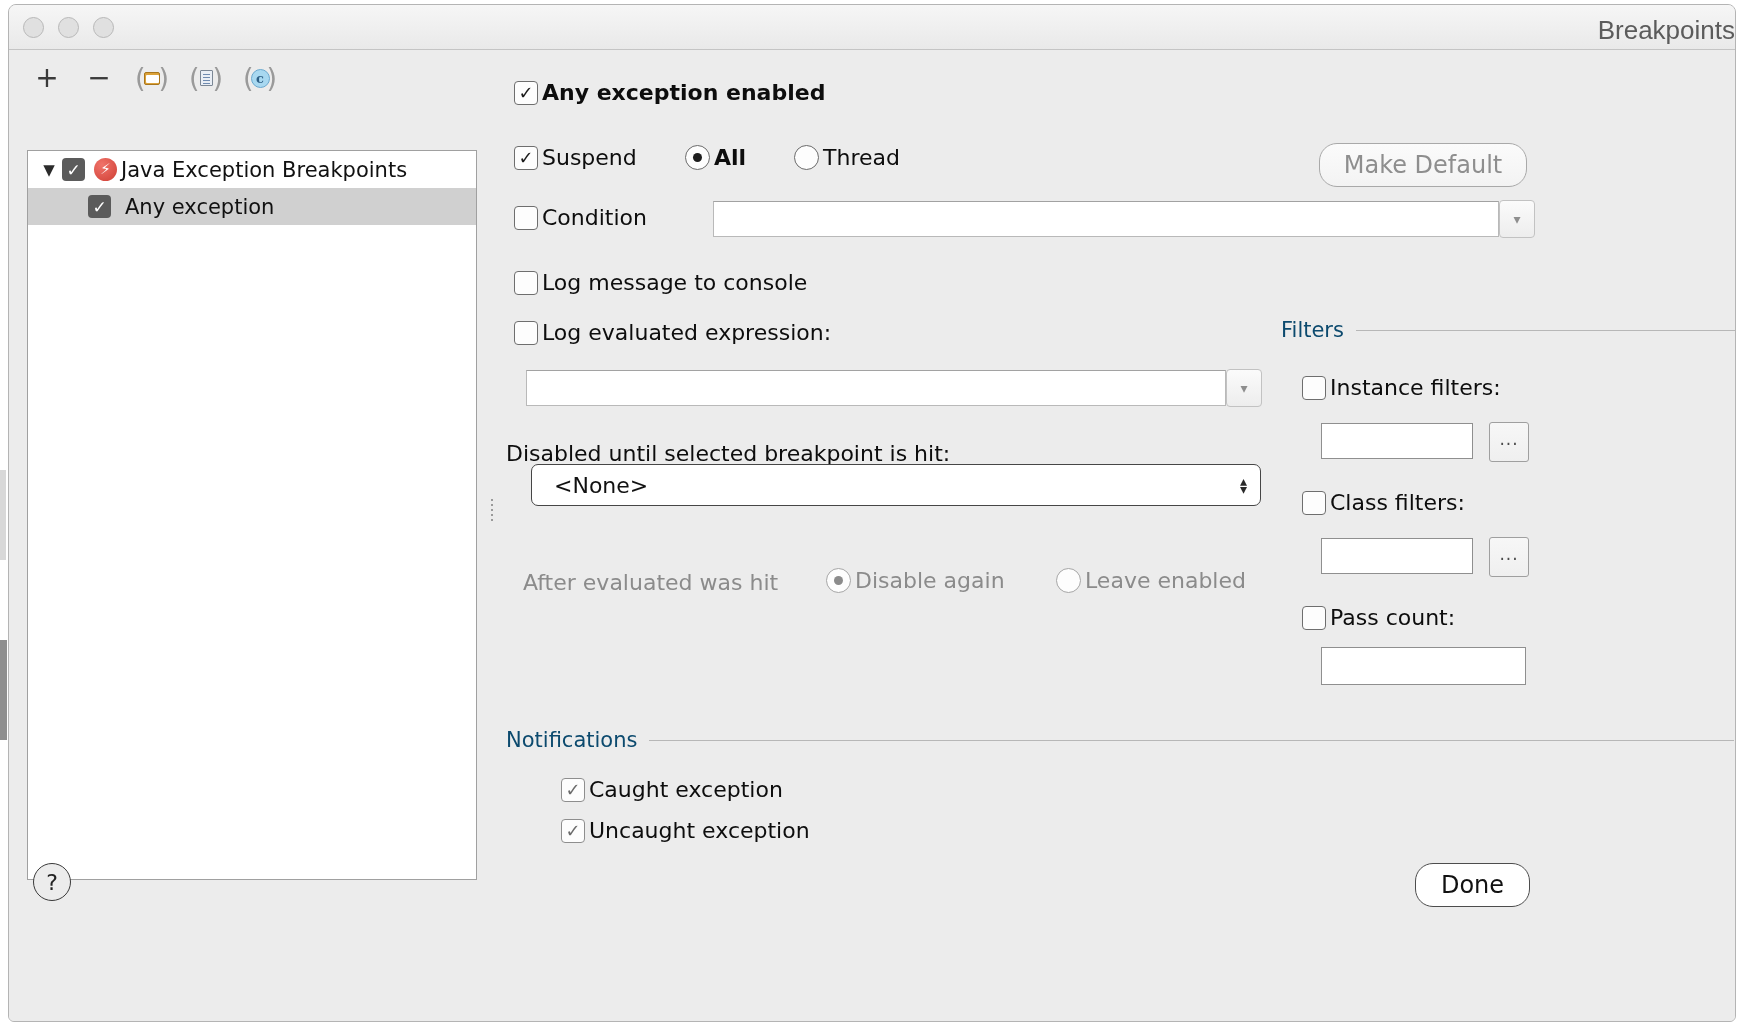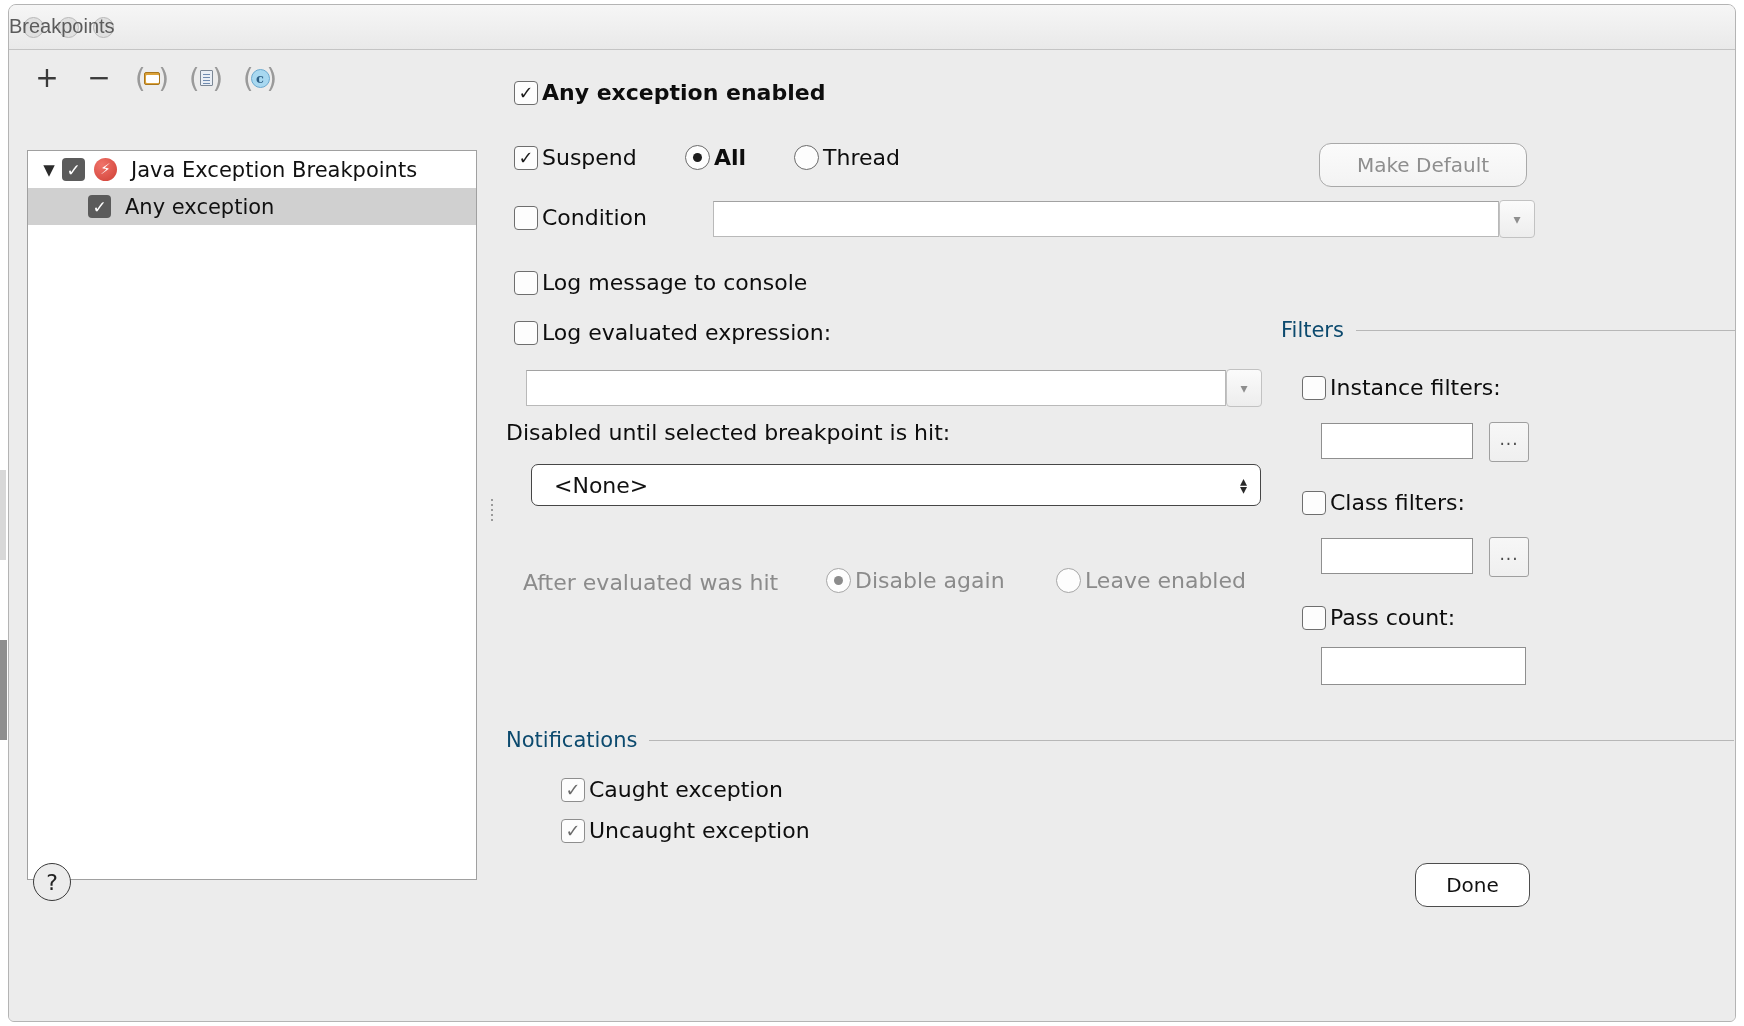--- a/index.html
+++ b/index.html
@@ -40,22 +40,22 @@
     position: absolute; left: 14px; top: 12px;
     display: flex; gap: 14px;
   }
   .light {
     width: 21px; height: 21px; border-radius: 50%;
     background: #e0e0e0; border: 1px solid #b8b8b8;
     box-sizing: border-box;
   }
   .title {
     position: absolute; left: 0; right: 0; top: 10px;
-    text-align: left;
-    font-size: 20px;
+    text-align: right;
+    font-size: 26px;
     color: #5b5b5b;
     font-family: "Liberation Sans", sans-serif;
   }
 
   .body-area {
     position: absolute;
     left: 0; top: 45px; right: 0; bottom: 0;
     background: #ececec;
   }
 
@@ -134,21 +134,21 @@
     color: #fff; font-size: 17px; font-weight: bold;
     box-sizing: border-box; flex: none;
   }
   .excl-icon {
     width: 23px; height: 23px; border-radius: 50%;
     background: radial-gradient(circle at 35% 30%, #f0736a, #cf3f34);
     margin-left: 9px; flex: none;
     display:flex; align-items:center; justify-content:center;
     color:#fff; font-size:15px; font-weight:bold; line-height:1;
   }
-  .tree-label { margin-left: 14px; white-space: nowrap; }
+  .tree-label { margin-left: 4px; white-space: nowrap; }
   .tree-label.indent { margin-left: 14px; }
 
   
   .splitter {
     position: absolute; left: 480px; top: 440px;
     width: 6px; height: 40px;
     display: flex; flex-direction: column; justify-content: center; align-items: center;
     gap: 3px;
   }
   .splitter i { width: 2px; height: 2px; background: #9a9a9a; display:block; }
@@ -219,24 +219,24 @@
     font-size: 14px; color: #2a2a2a;
   }
 
   .group-line {
     display: flex; align-items: center; gap: 12px;
   }
   .group-line .gl-title { font-size: 21px; color: #0c4a6e; white-space: nowrap; }
   .group-line .gl-rule { flex: 1; height: 1px; background: #b7b7b7; }
 
   .btn {
-    border-radius: 12px;
-    box-sizing: border-box;
-    display: flex; align-items: center; justify-content: center;
-    font-size: 20px;
+    border-radius: 18px;
+    box-sizing: border-box;
+    display: flex; align-items: center; justify-content: center;
+    font-size: 24px;
   }
   .btn-make-default {
     width: 208px; height: 44px;
     background: linear-gradient(#fbfbfb, #f3f3f3);
     border: 1.5px solid #a9a9a9;
     color: #8e8e8e;
   }
   .btn-ellipsis {
     width: 40px; height: 40px;
     background: linear-gradient(#f7f7f7, #efefef);
@@ -363,21 +363,21 @@
         <span class="lbl">Log message to console</span>
       </div>
 
       <div class="row abs" style="left:13px; top:270px;">
         <span class="cb off">✓</span>
         <span class="lbl">Log evaluated expression:</span>
       </div>
       <input class="txt-input abs" style="left: 25px; top: 320px; width: 700px;" type="text" value="">
       <div class="combo-arrow abs" style="left:725px; top:319px;">▾</div>
 
-      <div class="abs" style="left:5px; top:370px; font-size:22px; color:#0d0d0d;">Disabled until selected breakpoint is hit:</div>
+      <div class="abs" style="left:5px; top:391px; font-size:22px; color:#0d0d0d;">Disabled until selected breakpoint is hit:</div>
       <div class="popup abs" style="left:30px; top:414px; width:730px;">
         <span>&lt;None&gt;</span>
         <span class="stepper">
           <span>▴</span>
           <span>▾</span>
         </span>
       </div>
 
       <div class="abs" style="left:22px; top:520px; font-size:22px; color:#8b8b8b;">After evaluated was hit</div>
       <div class="row abs" style="left:325px; top:518px;justify-content:center;">

